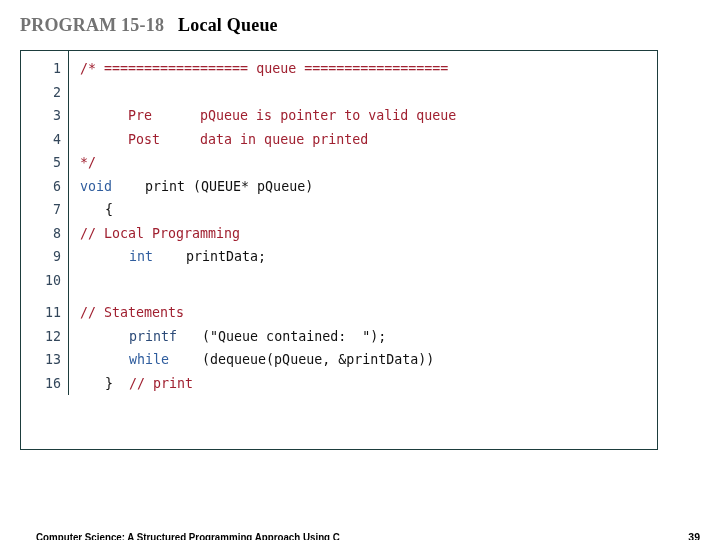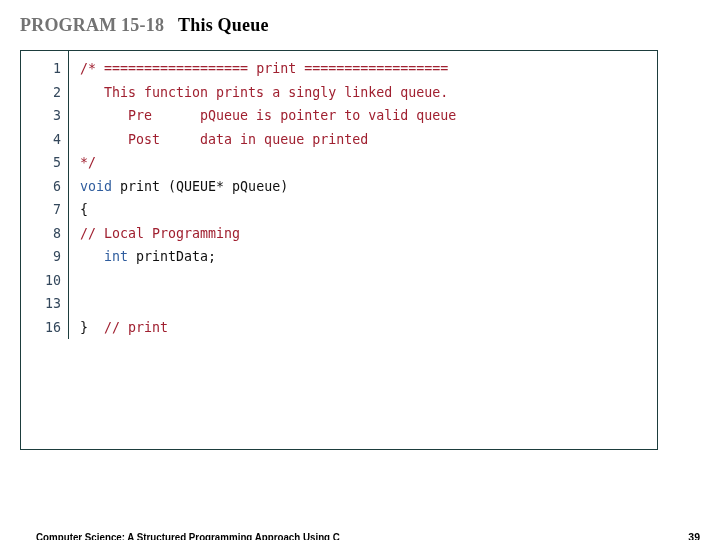--- a/index.html
+++ b/index.html
@@ -89,21 +89,21 @@
     padding-left: 12px;
     white-space: pre;
     color: #1a1a1a;
     font-family: "DejaVu Sans Mono", "Liberation Mono", monospace;
     font-size: 13.3px;
   }
 
   
   .tok-comment { color: #a02030; }
   .tok-keyword { color: #2f5d9e; text-align: right; }
-  .tok-plain   { color: #101010; }
+  .tok-plain   { color: #101010; padding-left: 25px; }
   .tok-fn      { color: #2b4a78; }
   .tok-fn-bold { color: #21406e; font-weight: bold; }
 
   
   #footer {
     position: absolute;
     left: 0;
     right: 0;
     top: 531px;
     height: 20px;
@@ -128,34 +128,33 @@
     font-family: "Liberation Sans", sans-serif;
     font-size: 10.5px;
     font-weight: bold;
     color: #000000;
   }
 </style>
 </head>
 <body>
 
 <div id="slide-title">
-  <span class="prog-label">PROGRAM 15-18</span><span class="prog-name">This Queue</span>
+  <span class="prog-label">PROGRAM 15-18</span><span class="prog-name">Local Queue</span>
 </div>
 
 <div id="code-box">
   <div id="code-listing">
     <div id="gutter-rule"></div>
 
   <div class="code-line">
         <span class="line-number">1</span>
-        <span class="line-code"><span class="tok-comment">/* ================== </span><span class="tok-comment">print</span><span class="tok-comment"> ==================</span></span>
+        <span class="line-code"><span class="tok-comment">/* ================== </span><span class="tok-comment">queue</span><span class="tok-comment"> ==================</span></span>
       </div>
       <div class="code-line">
         <span class="line-number">2</span>
-        <span class="line-code"><span class="tok-comment">   This function prints a singly linked queue.</span></span>
       </div>
       <div class="code-line">
         <span class="line-number">3</span>
         <span class="line-code"><span class="tok-comment">      Pre      pQueue is pointer to valid queue</span></span>
       </div>
       <div class="code-line">
         <span class="line-number">4</span>
         <span class="line-code"><span class="tok-comment">      Post     data in queue printed</span></span>
       </div>
       <div class="code-line">
@@ -175,22 +174,31 @@
         <span class="line-code"><span class="tok-comment">// Local Programming</span></span>
       </div>
       <div class="code-line">
         <span class="line-number">9</span>
         <span class="line-code"><span class="tok-plain">   </span><span class="tok-keyword">int</span><span class="tok-plain"> printData;</span></span>
       </div>
       <div class="code-line">
         <span class="line-number">10</span>
         <span class="line-code"></span>
       </div>
+      <div class="code-line spacer-before">
+        <span class="line-number">11</span>
+        <span class="line-code"><span class="tok-comment">// Statements</span></span>
+      </div>
+      <div class="code-line">
+        <span class="line-number">12</span>
+        <span class="line-code"><span class="tok-plain">   </span><span class="tok-fn">printf</span><span class="tok-plain">("Queue contained:  ");</span></span>
+      </div>
       <div class="code-line">
         <span class="line-number">13</span>
+        <span class="line-code"><span class="tok-plain">   </span><span class="tok-keyword">while</span><span class="tok-plain"> (dequeue(pQueue, &amp;printData))</span></span>
       </div>
       <div class="code-line">
         <span class="line-number">16</span>
         <span class="line-code"><span class="tok-plain">}  </span><span class="tok-comment">// print</span></span>
       </div>
     </div>
 </div>
 
 <div id="footer">
   <div id="footer-text">Computer Science: A Structured Programming Approach Using C</div>

